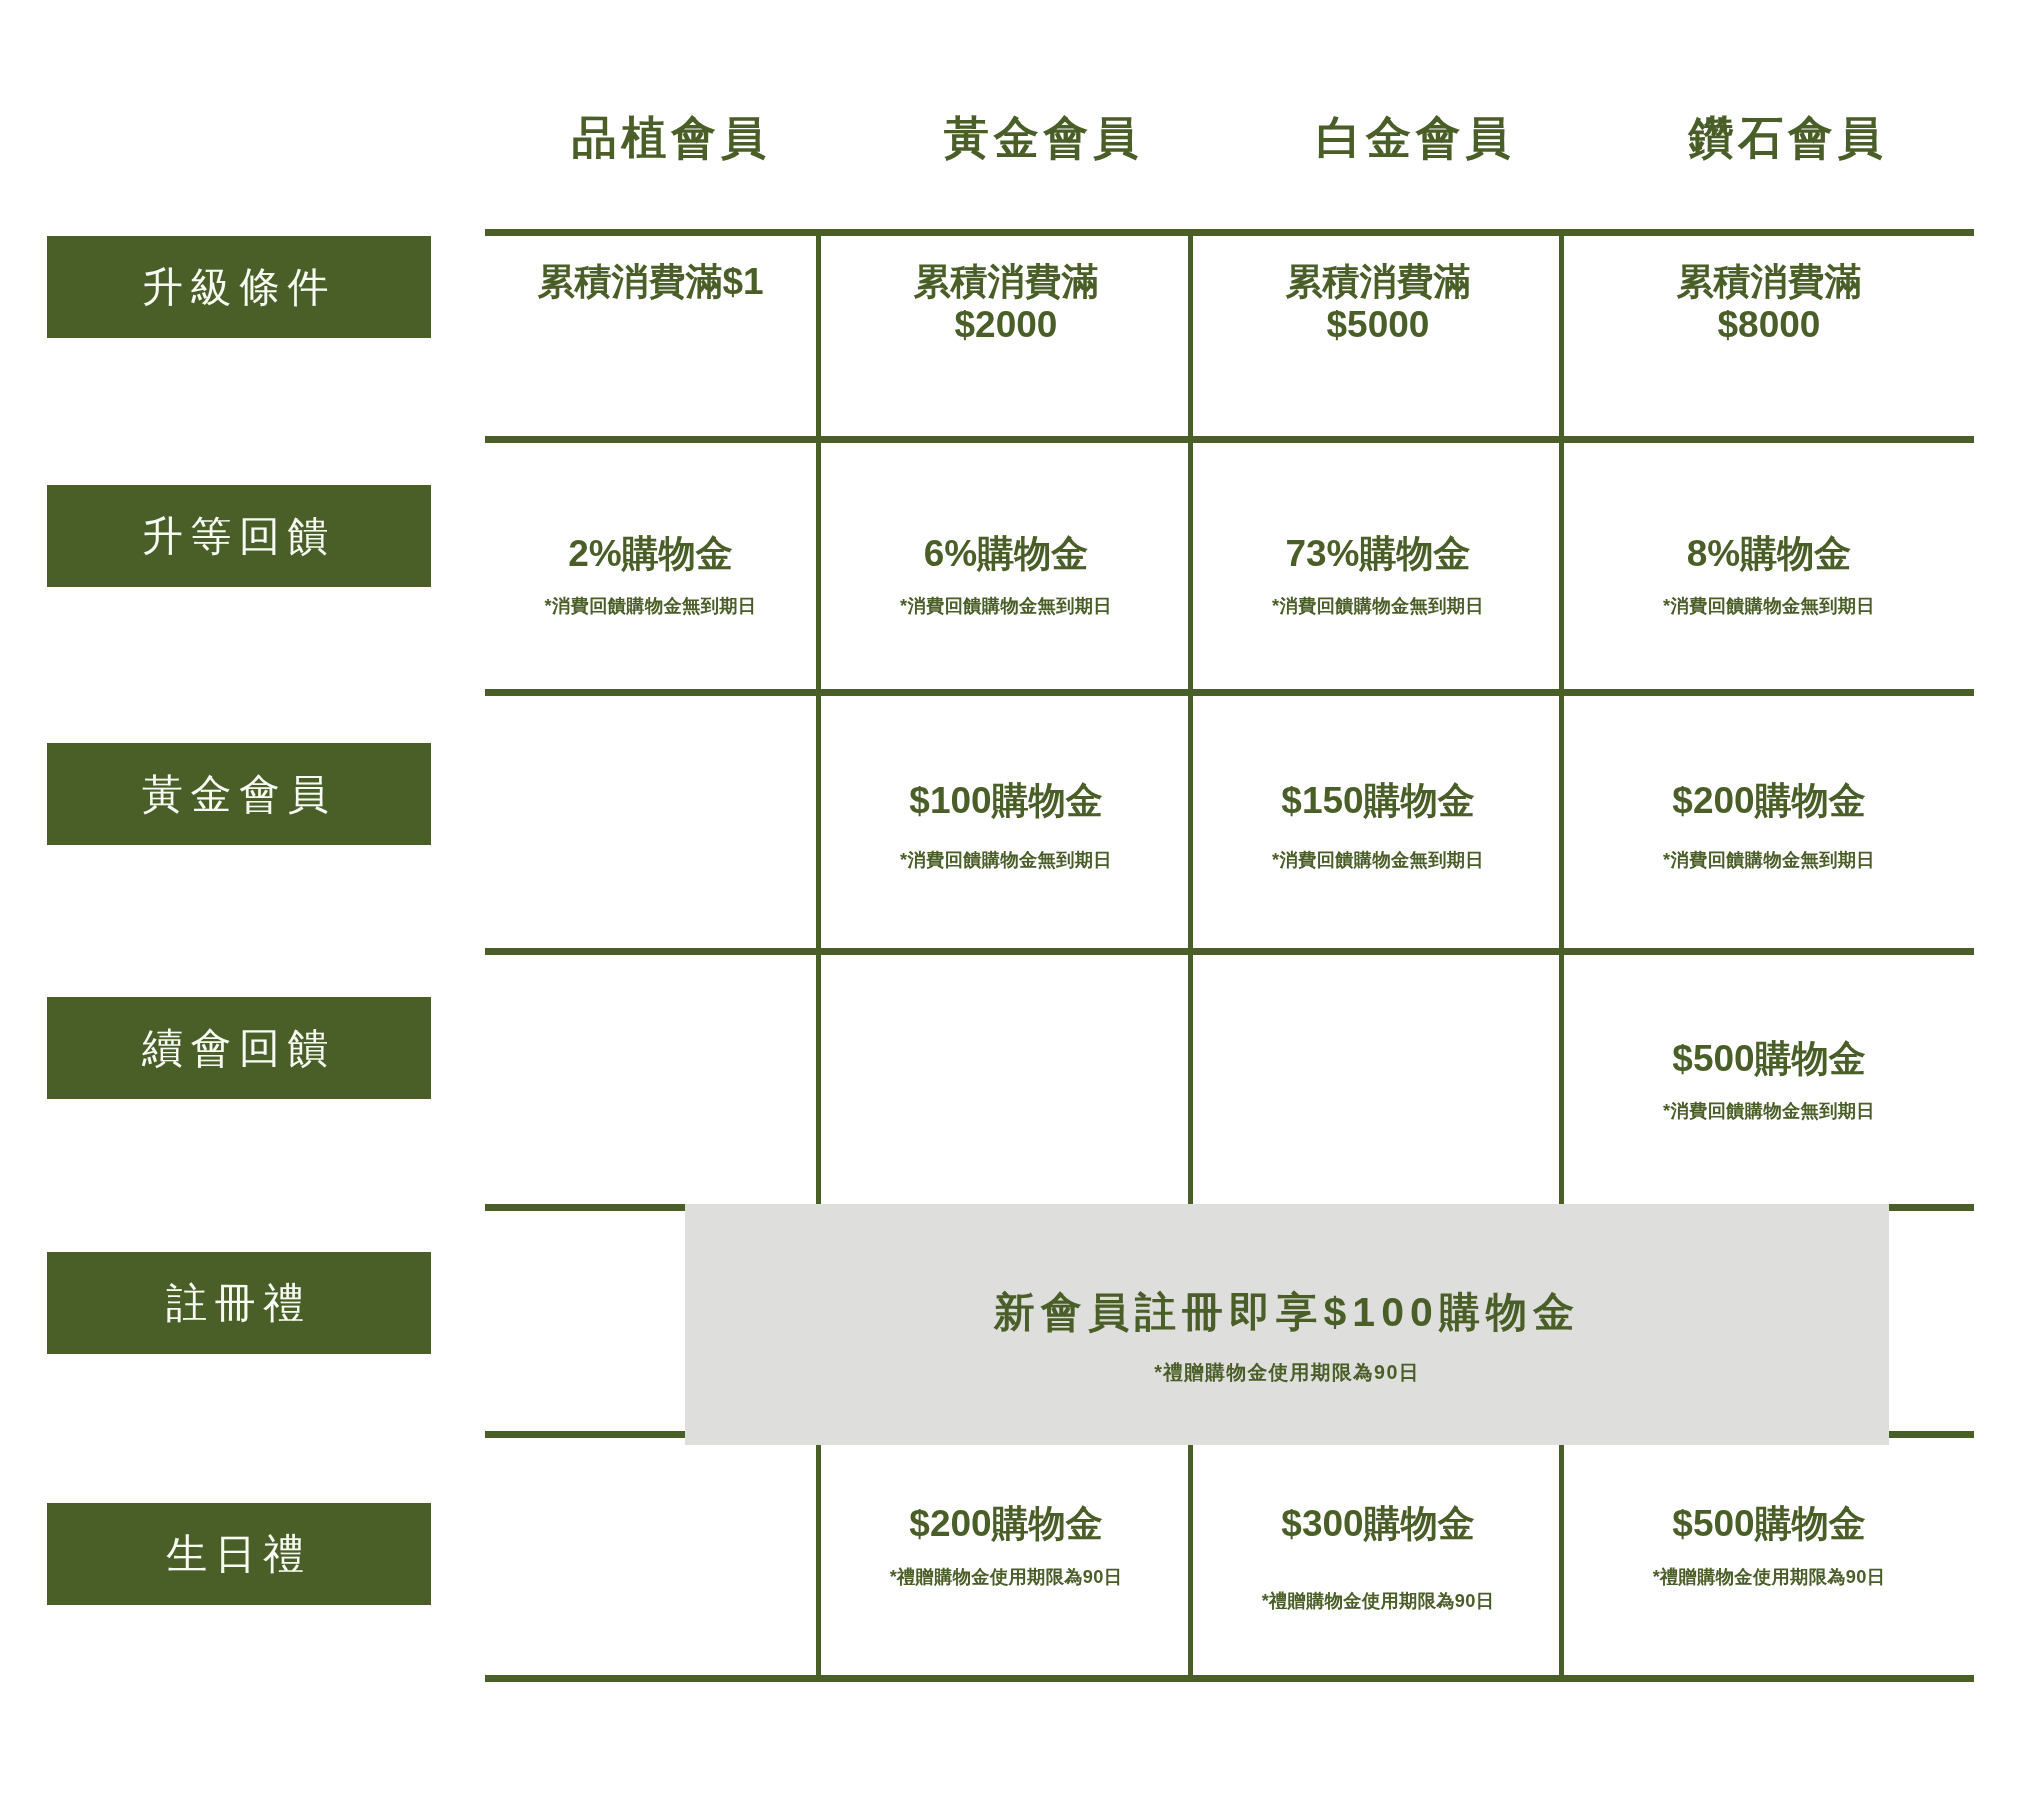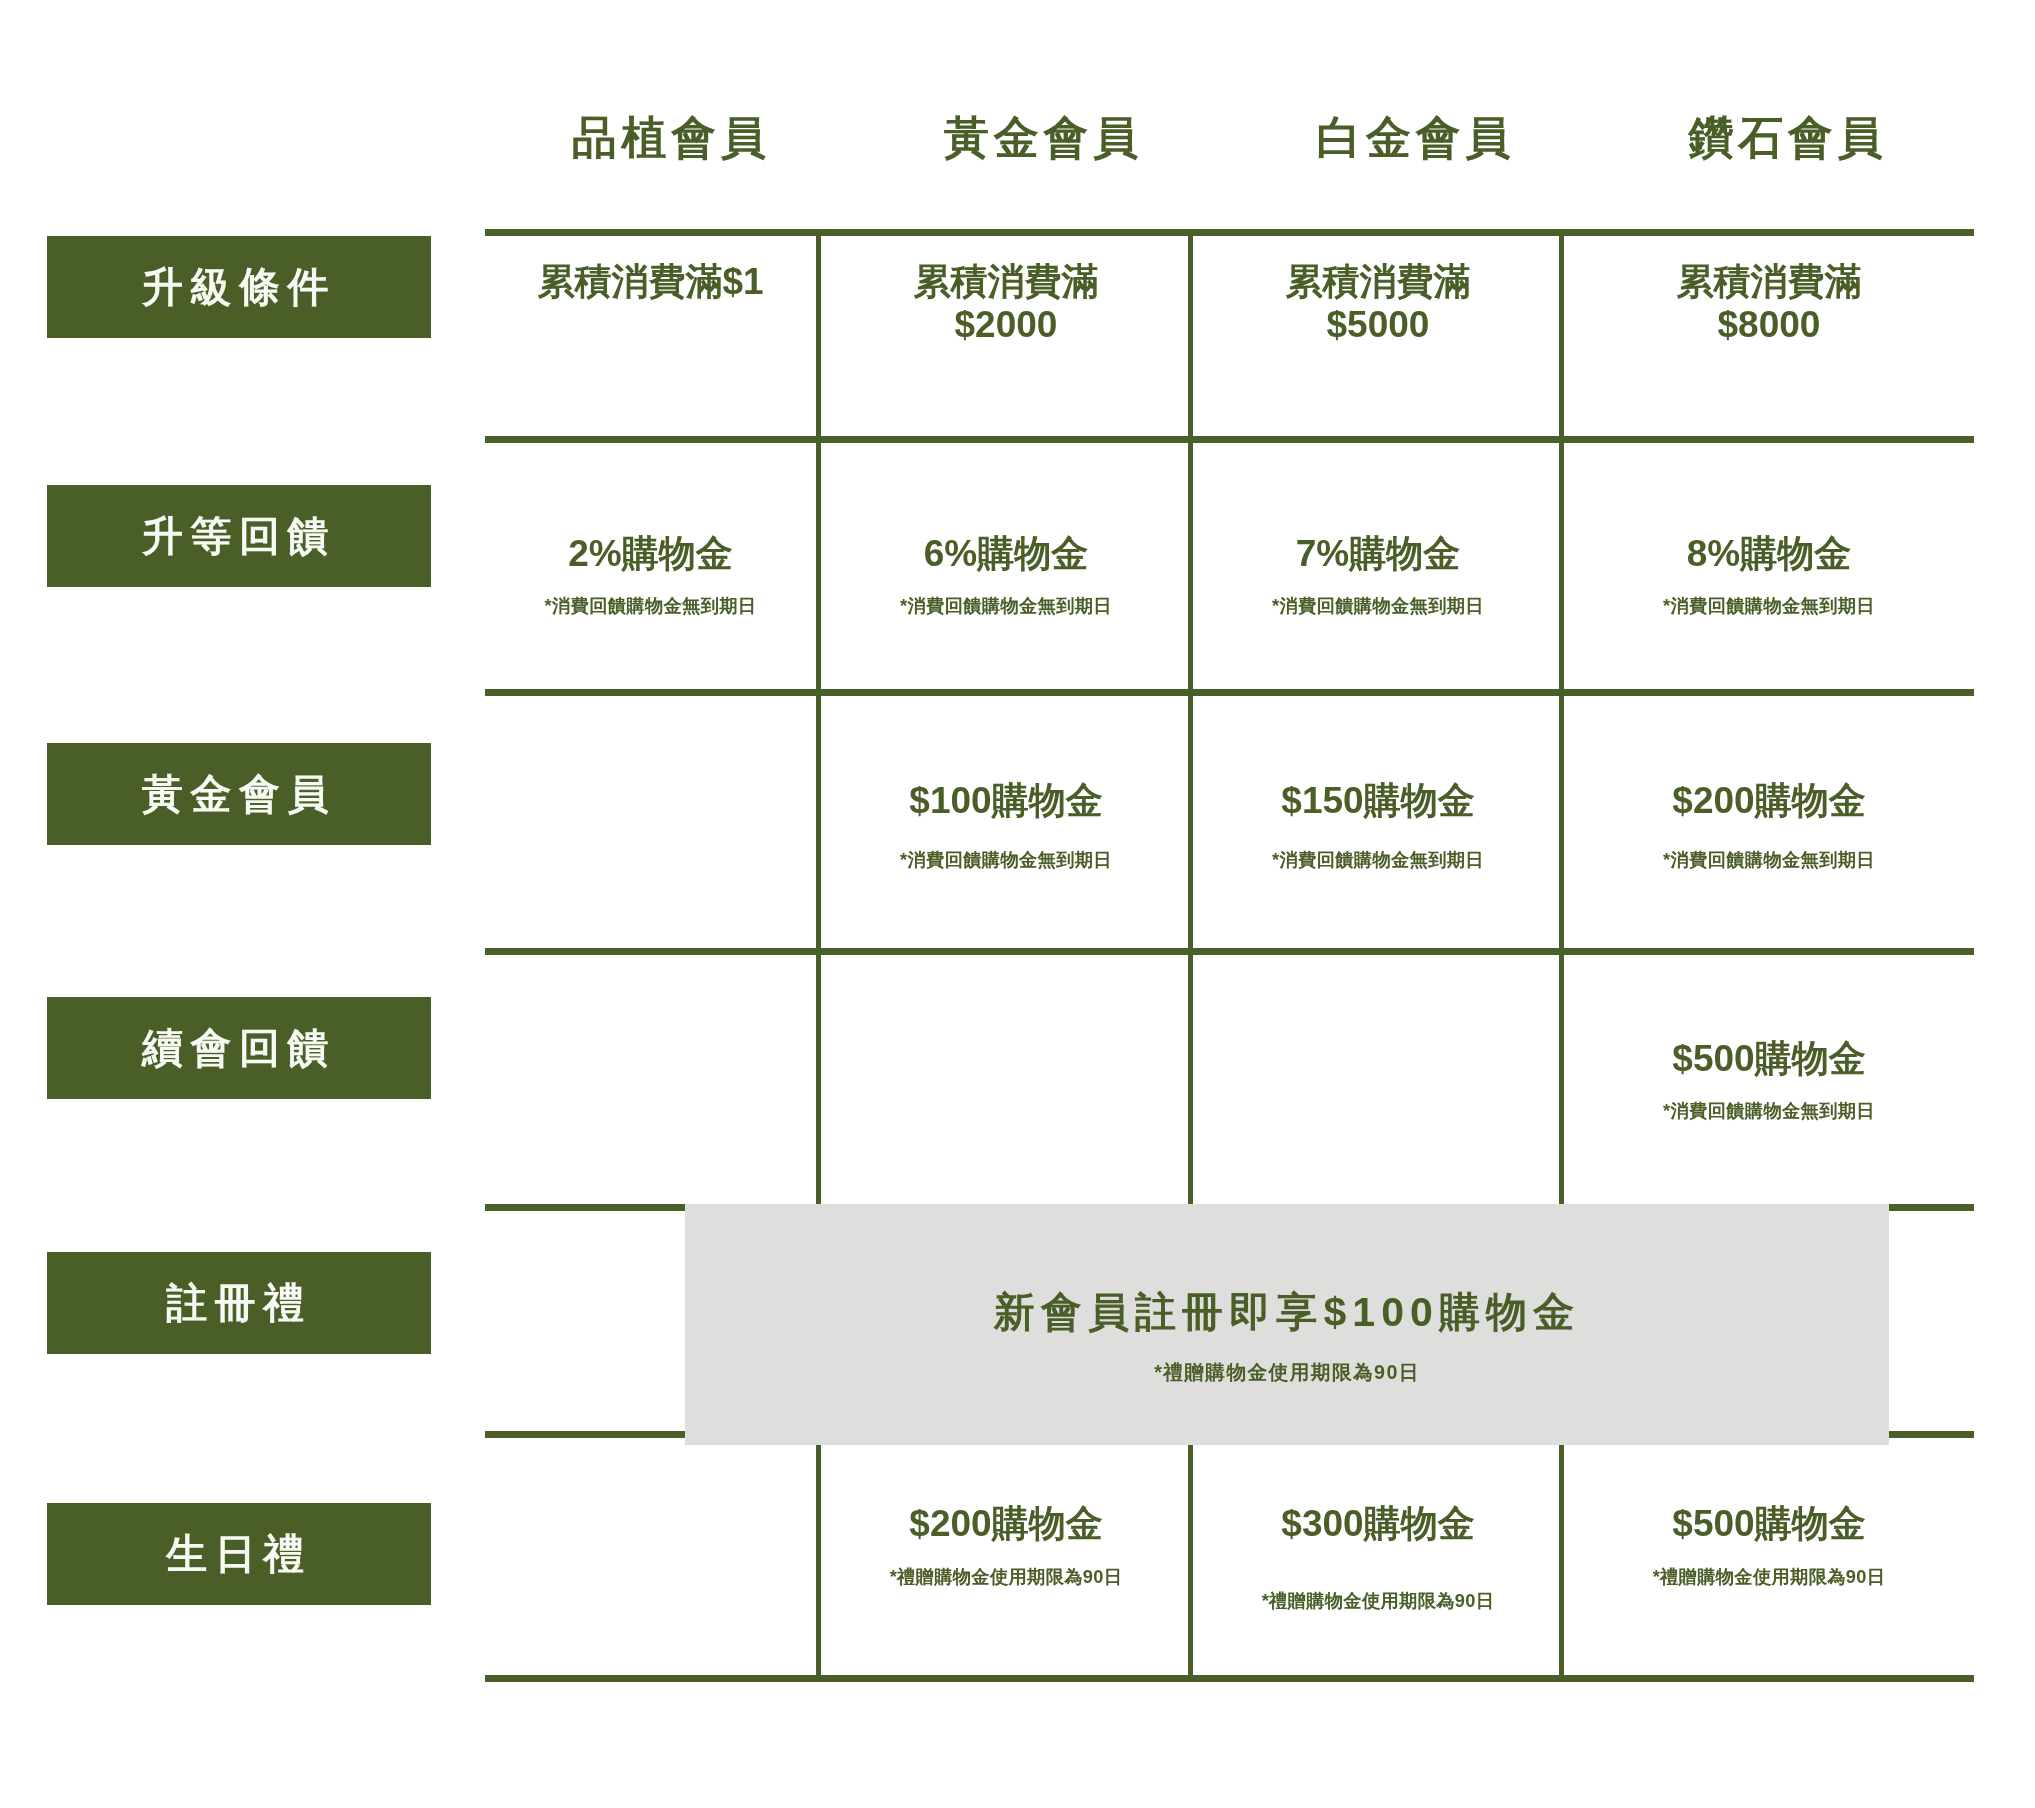--- a/index.html
+++ b/index.html
@@ -69,21 +69,21 @@
   .row-label {
     position: absolute;
     left: 47px;
     width: 384px;
     background: #4a5e28;
     color: #f7faf2;
     display: flex;
     align-items: center;
     justify-content: center;
     font-size: 41px;
-    font-weight: bold;
+    font-weight: normal;
     letter-spacing: 7.5px;
     line-height: 1;
     white-space: nowrap;
   }
 
   
   .cell {
     position: absolute;
     display: flex;
     flex-direction: column;
@@ -192,21 +192,21 @@
 
   <div class="cell" style="left:485px;  top:533px; width:331px; height:136px;">
     <div class="main">2%購物金</div>
     <div class="note" style="margin-top:19px;">*消費回饋購物金無到期日</div>
   </div>
   <div class="cell" style="left:821px; top:533px; width:370px; height:136px;">
     <div class="main">6%購物金</div>
     <div class="note" style="margin-top:19px;">*消費回饋購物金無到期日</div>
   </div>
   <div class="cell" style="left:1193px; top:533px; width:370px; height:136px;">
-    <div class="main">7%購物金</div>
+    <div class="main">73%購物金</div>
     <div class="note" style="margin-top:19px;">*消費回饋購物金無到期日</div>
   </div>
   <div class="cell" style="left:1564px; top:533px; width:410px; height:136px;">
     <div class="main">8%購物金</div>
     <div class="note" style="margin-top:19px;">*消費回饋購物金無到期日</div>
   </div>
 
   <div class="cell" style="left:485px;  top:780px; width:331px; height:136px;">
     <div class="main"></div>
     <div class="note" style="margin-top:19px;"></div>

